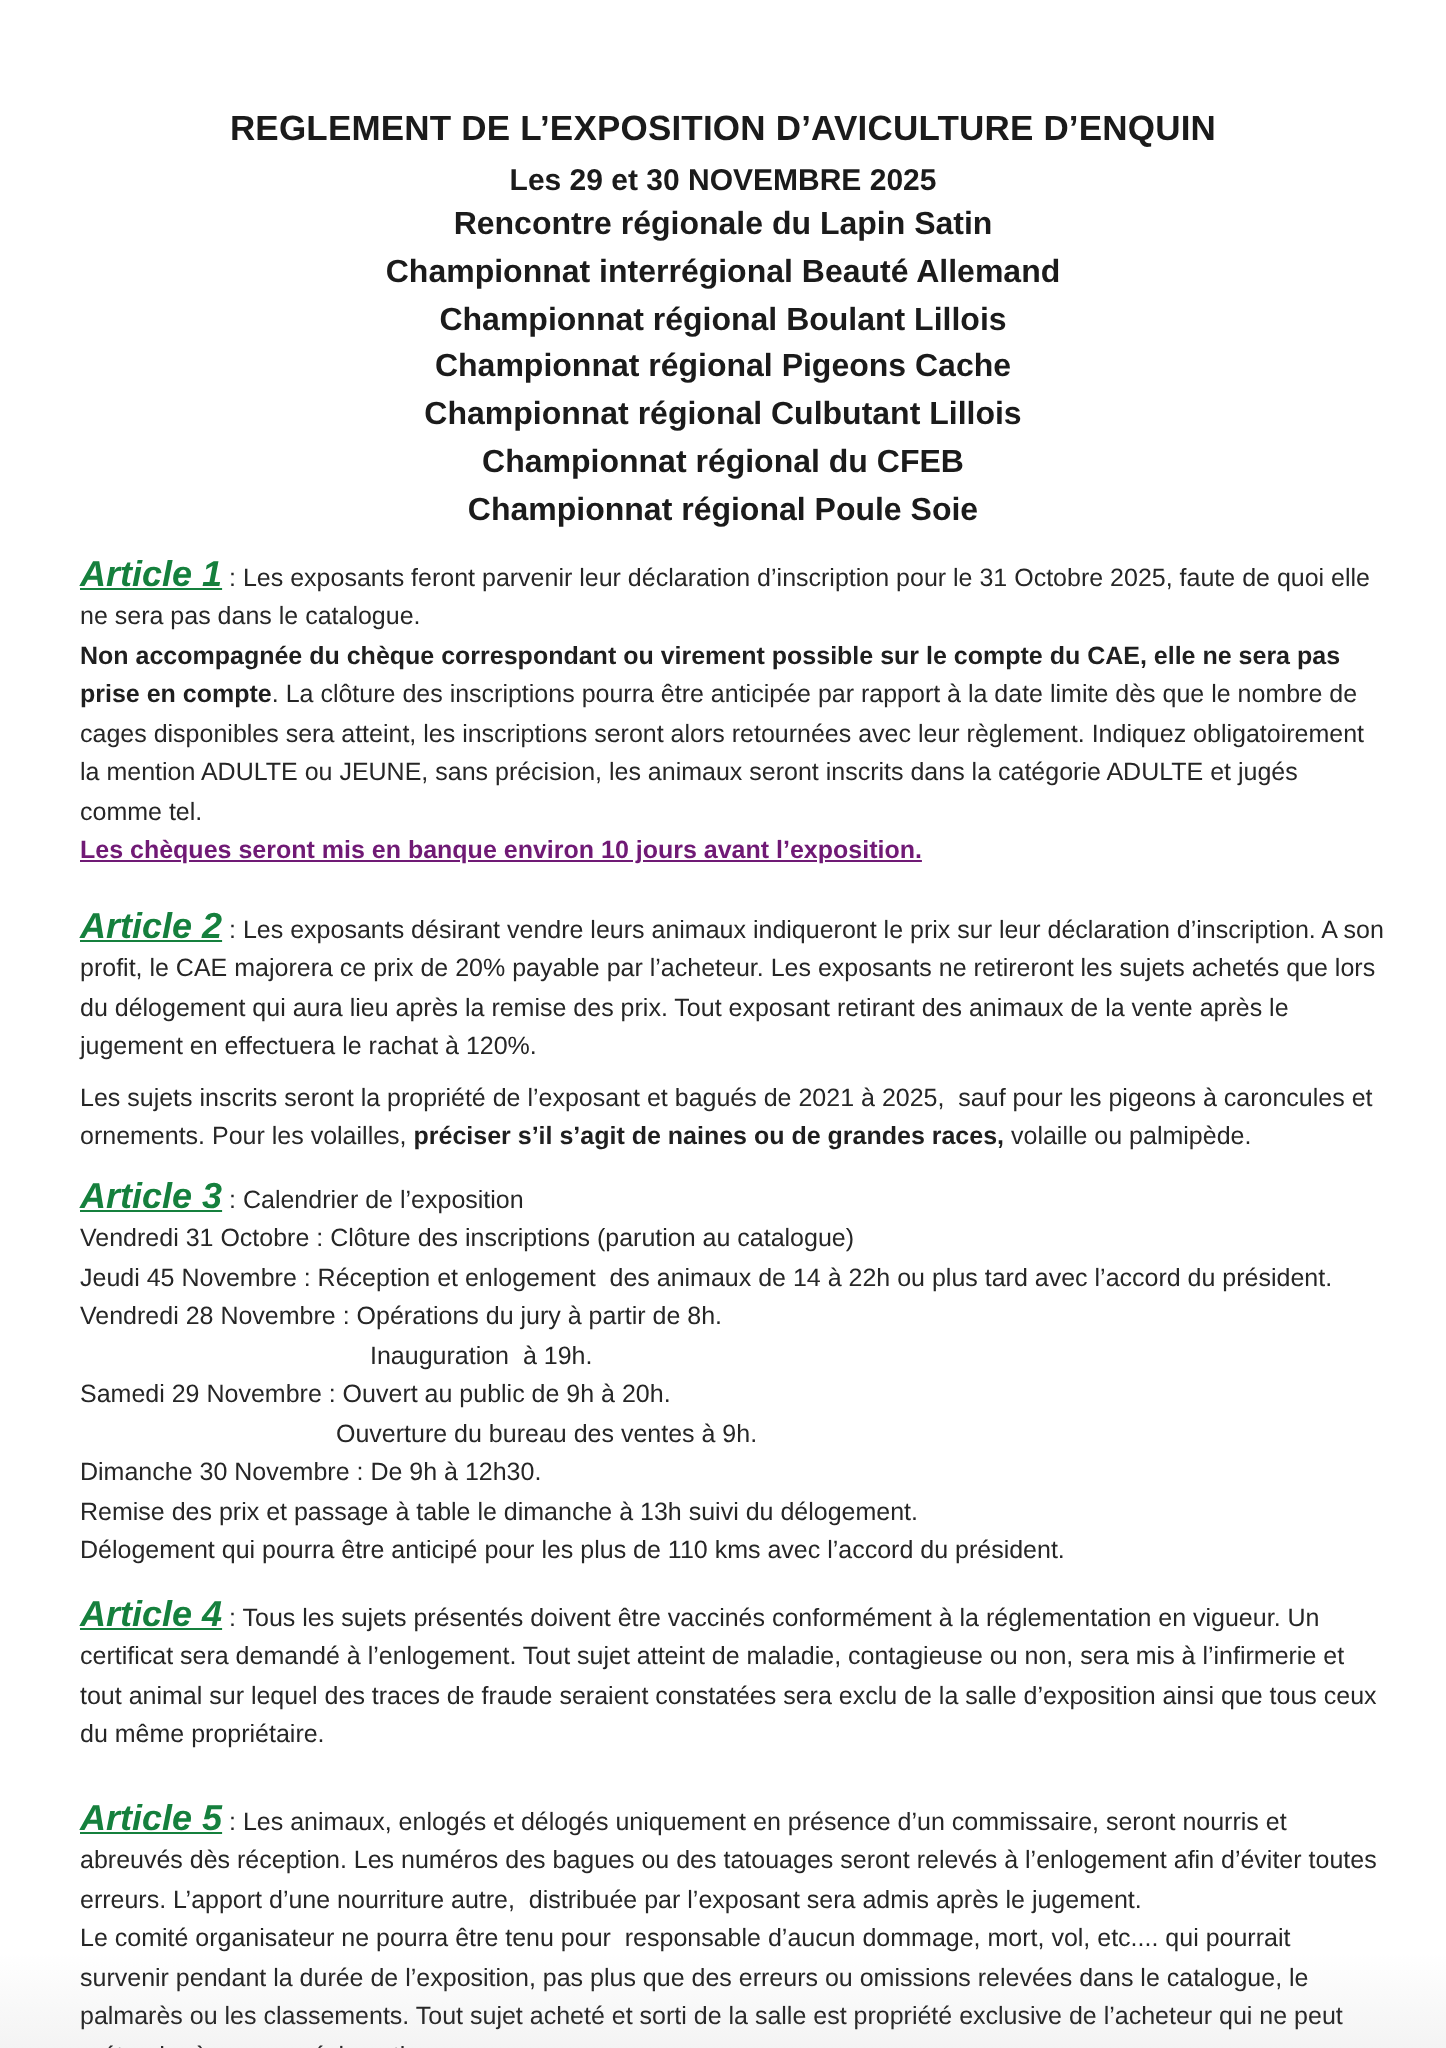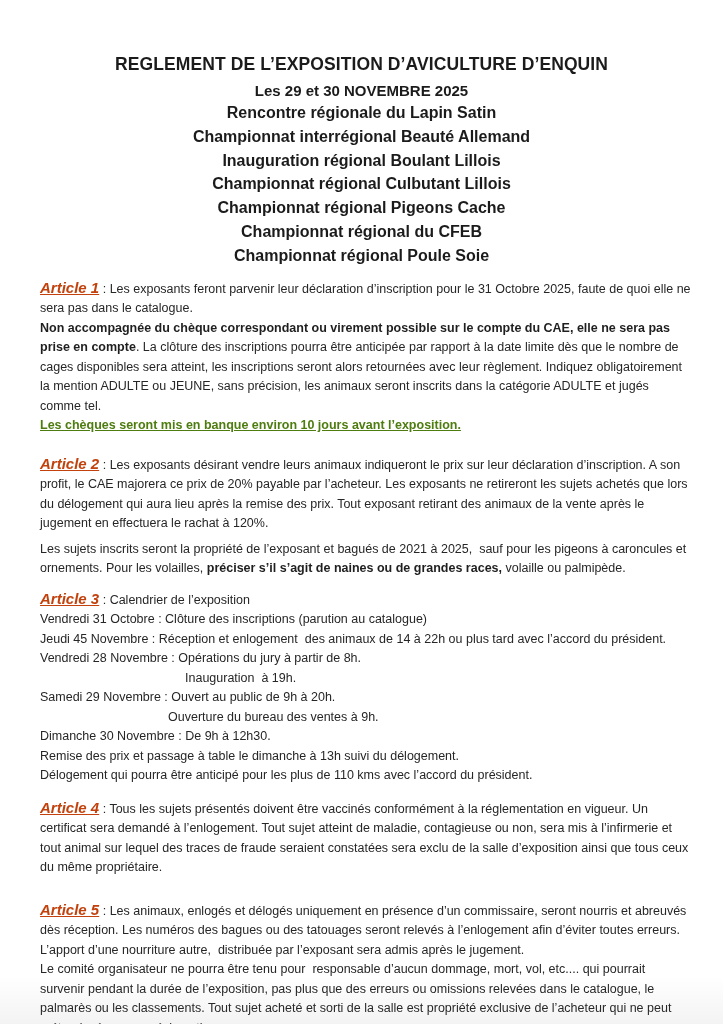--- a/index.html
+++ b/index.html
@@ -54,47 +54,47 @@
   .flow, .cal-line {
     font-size: 12.5px;
     line-height: 19.5px;
     white-space: pre-wrap;
     color: #262626;
   }
   .article-label {
     font-weight: 700;
     font-style: italic;
     text-decoration: underline;
-    font-size: 15px;
-    color: #c2410c;
+    font-size: 18px;
+    color: #15803d;
   }
   .run.bold { font-weight: 700; color: #1f1f1f; }
-  .run.bold-underline { font-weight: 700; text-decoration: underline; color: #4d7c0f; }
+  .run.bold-underline { font-weight: 700; text-decoration: underline; color: #701a75; }
   .cal-line.ind-a { padding-left: 145px; }
   .cal-line.ind-b { padding-left: 128px; }
   .scan-shadow {
     position: absolute;
     left: 0; right: 0; bottom: 0;
     height: 48px;
     background: linear-gradient(180deg, rgba(0,0,0,0) 0%, rgba(90,90,90,0.04) 55%, rgba(90,90,90,0.07) 100%);
     pointer-events: none;
   }
 </style>
 </head>
 <body>
 
 <div class="scan-page">
   <div class="doc-title">REGLEMENT DE L’EXPOSITION D’AVICULTURE D’ENQUIN</div>
   <div class="doc-subtitle">Les 29 et 30 NOVEMBRE 2025</div>
   <div class="events">
       <div class="event-line">Rencontre régionale du Lapin Satin</div>
       <div class="event-line">Championnat interrégional Beauté Allemand</div>
-      <div class="event-line">Inauguration régional Boulant Lillois</div>
+      <div class="event-line">Championnat régional Boulant Lillois</div>
+      <div class="event-line">Championnat régional Pigeons Cache</div>
       <div class="event-line">Championnat régional Culbutant Lillois</div>
-      <div class="event-line">Championnat régional Pigeons Cache</div>
       <div class="event-line">Championnat régional du CFEB</div>
       <div class="event-line">Championnat régional Poule Soie</div>
     </div>
   <div class="content">
       <div class="section">
         <div class="flow"><span class="article-label">Article 1</span><span class="label-sep"> : </span><span class="run normal">Les exposants feront parvenir leur déclaration d’inscription pour le 31 Octobre 2025, faute de quoi elle ne sera pas dans le catalogue.
 </span><span class="run bold">Non accompagnée du chèque correspondant ou virement possible sur le compte du CAE, elle ne sera pas prise en compte</span><span class="run normal">. La clôture des inscriptions pourra être anticipée par rapport à la date limite dès que le nombre de cages disponibles sera atteint, les inscriptions seront alors retournées avec leur règlement. Indiquez obligatoirement la mention ADULTE ou JEUNE, sans précision, les animaux seront inscrits dans la catégorie ADULTE et jugés comme tel.
 </span><span class="run bold-underline">Les chèques seront mis en banque environ 10 jours avant l’exposition.</span></div>
       </div>
       <div class="section">

